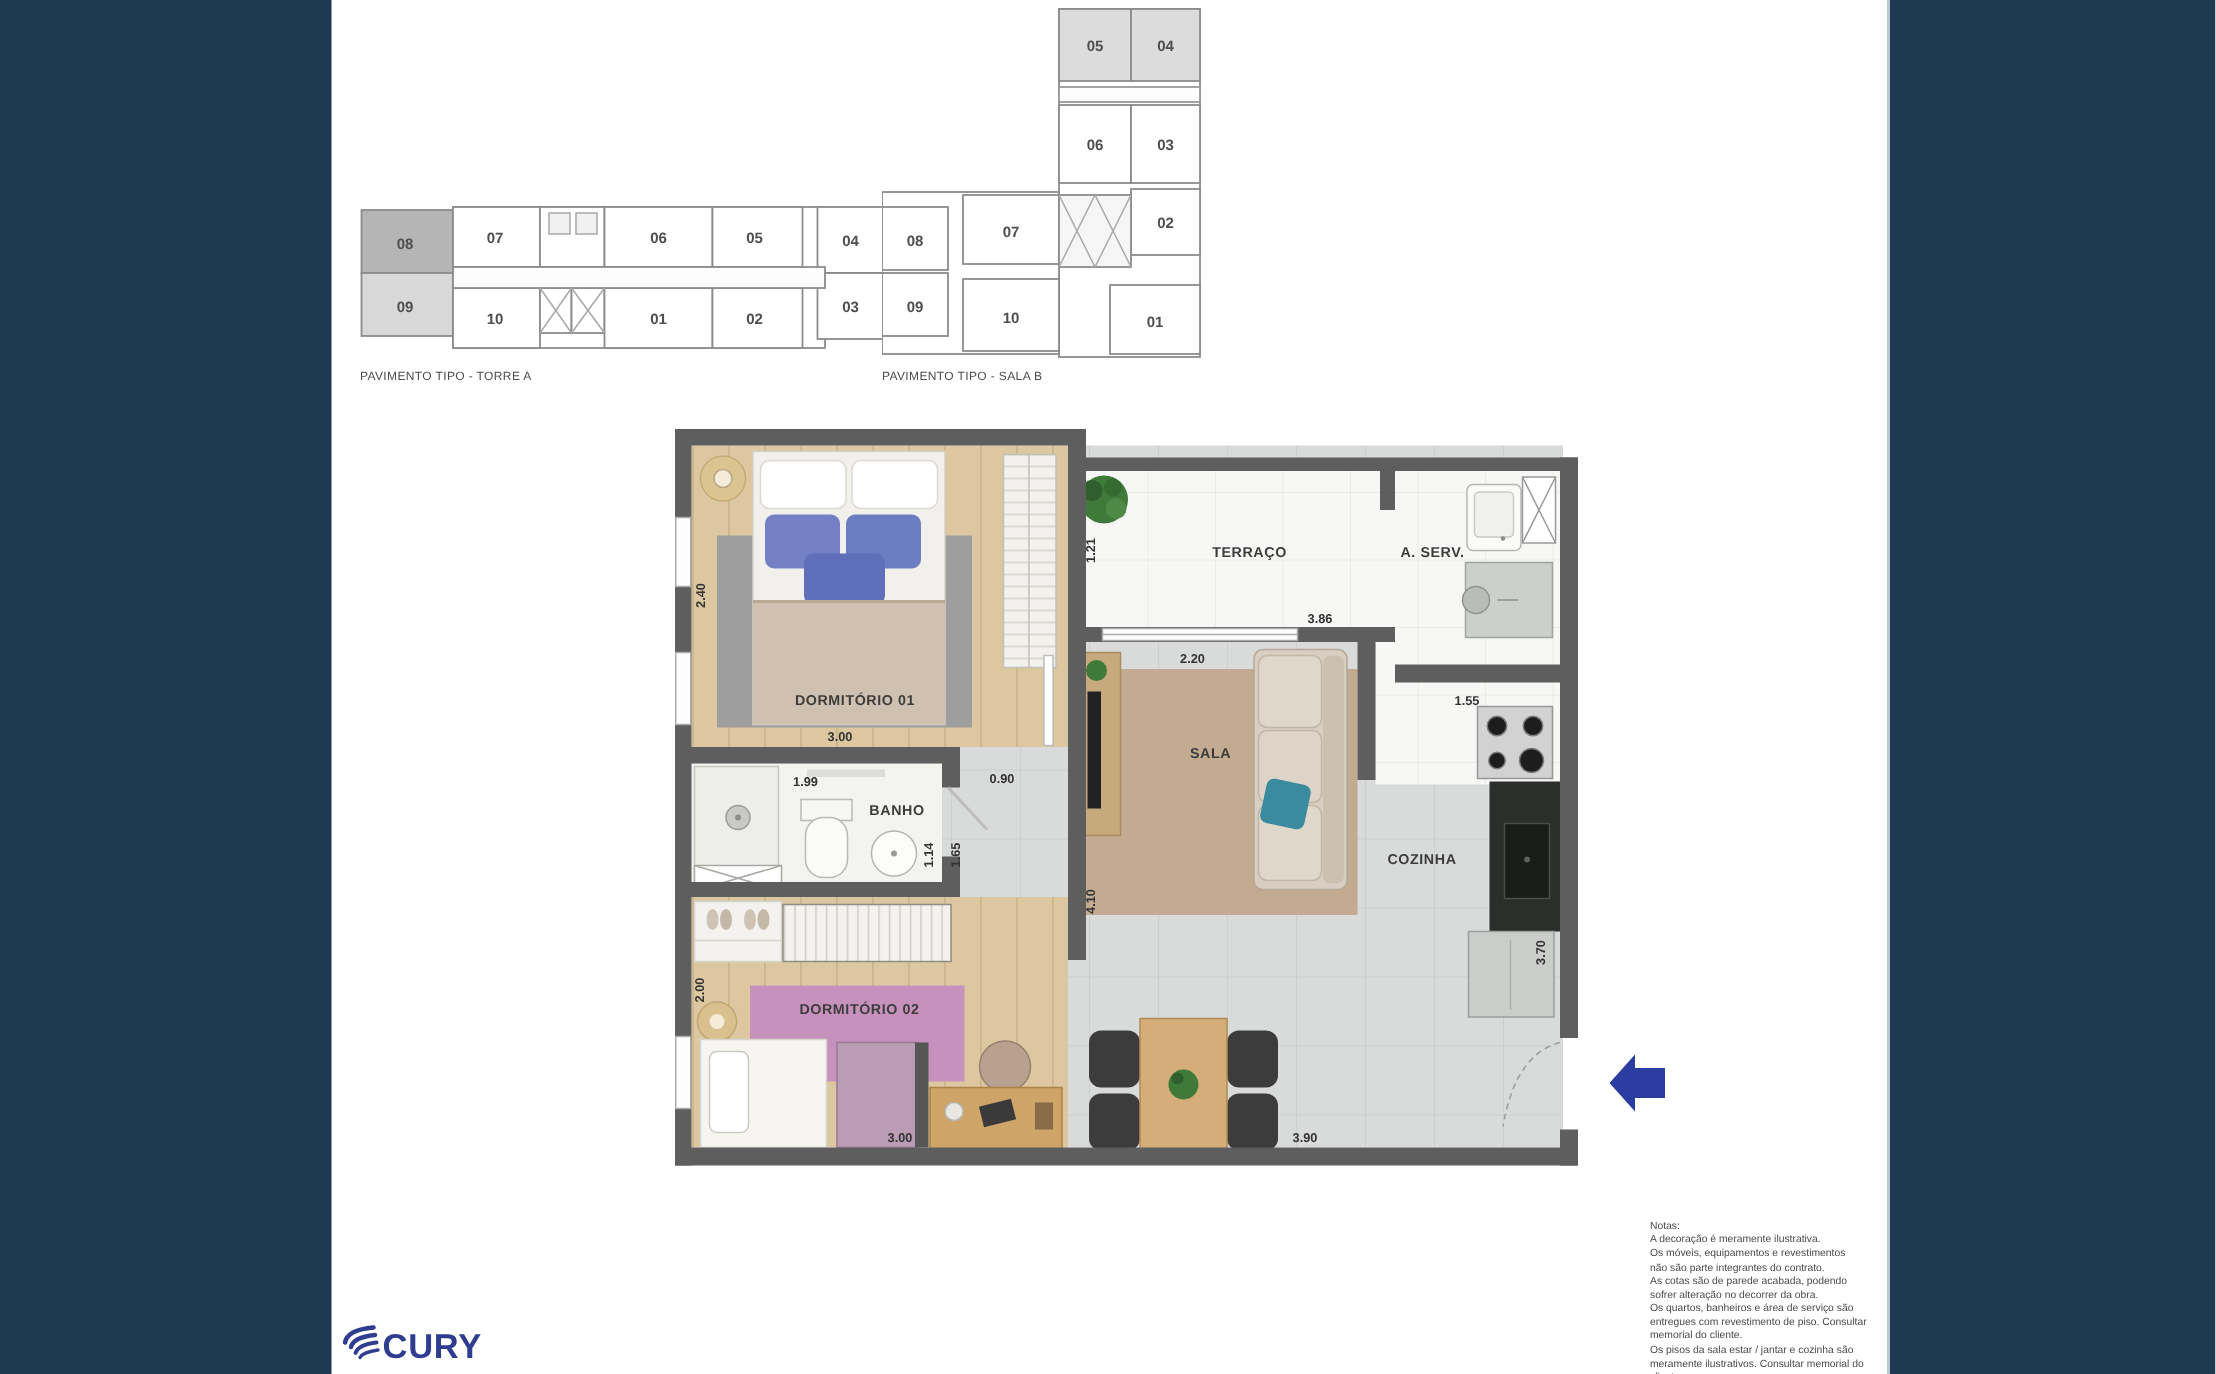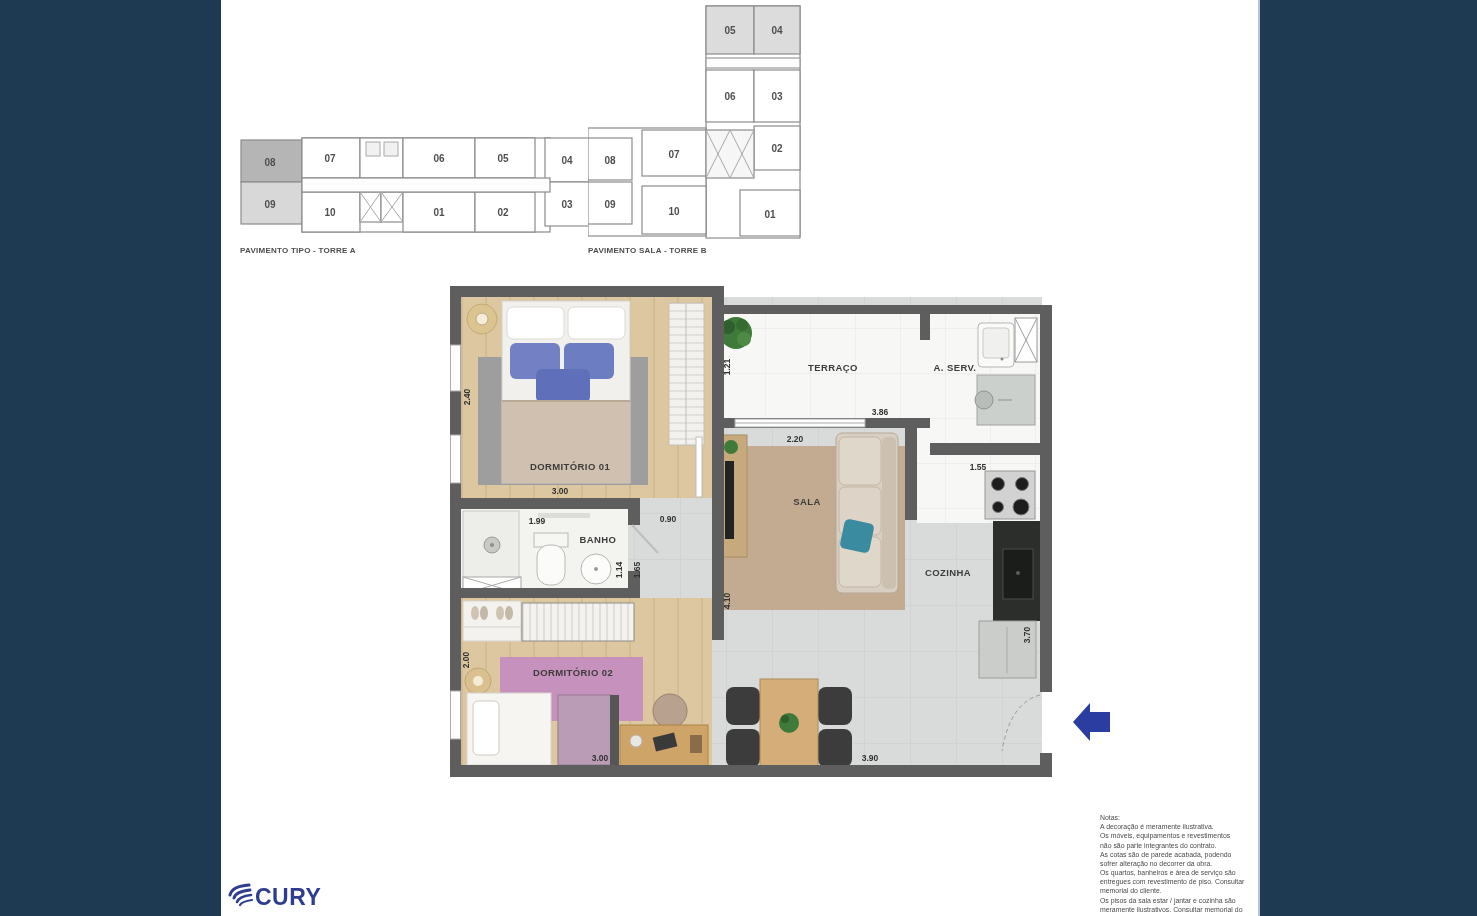--- a/index.html
+++ b/index.html
@@ -4,21 +4,21 @@
 <style>
   html,body{margin:0;padding:0;background:#ffffff;}
   .stage{
     position:relative;width:1477px;height:916px;overflow:hidden;
     background:#ffffff;font-family:"Liberation Sans",sans-serif;
   }
   .panel{position:absolute;top:0;height:916px;background:#1e3a52;}
   .panel.left{left:0;width:221px;}
   .panel.right{left:1258px;width:219px;border-left:2px solid #b9c6d2;}
   .caption{
-    position:absolute;font-size:8px;font-weight:bold;color:#4d4d4d;
+    position:absolute;font-size:8px;font-weight:normal;color:#4d4d4d;
     letter-spacing:.25px;white-space:nowrap;
   }
   .notes{
     position:absolute;left:1100px;top:813px;width:156px;
     font-size:6.9px;line-height:1.33;color:#4a4a4a;
   }
   .notes div{white-space:nowrap;}
   svg text{font-family:"Liberation Sans",sans-serif;}
   .kp-num{font-size:10px;font-weight:bold;fill:#4f4f4f;}
   .room-label{font-size:9.5px;font-weight:bold;fill:#3c3c3c;letter-spacing:.4px;}
@@ -102,21 +102,21 @@
       <text x="142" y="96">06</text>
       <text x="189" y="96">03</text>
       <text x="189" y="148">02</text>
       <text x="182" y="214">01</text>
       <text x="22" y="160">08</text>
       <text x="86" y="154">07</text>
       <text x="22" y="204">09</text>
       <text x="86" y="211">10</text>
     </g>
   </svg>
-  <div class="caption" style="left:588px;top:246px;">PAVIMENTO SALA - TORRE B</div>
+  <div class="caption" style="left:588px;top:246px;">PAVIMENTO TIPO - SALA B</div>
 
   <svg style="position:absolute;left:450px;top:283px;" width="612" height="497" viewBox="0 0 612 497">
     <defs>
       <pattern id="tileLiving" width="46" height="46" patternUnits="userSpaceOnUse">
         <rect width="46" height="46" fill="#d9dada"></rect>
         <path d="M46 0 H0 V46" fill="none" stroke="#c9caca" stroke-width="1"></path>
       </pattern>
       <pattern id="tileWhite" width="45" height="45" patternUnits="userSpaceOnUse">
         <rect width="45" height="45" fill="#f7f7f5"></rect>
         <path d="M45 0 H0 V45" fill="none" stroke="#e6e6e3" stroke-width="1"></path>

